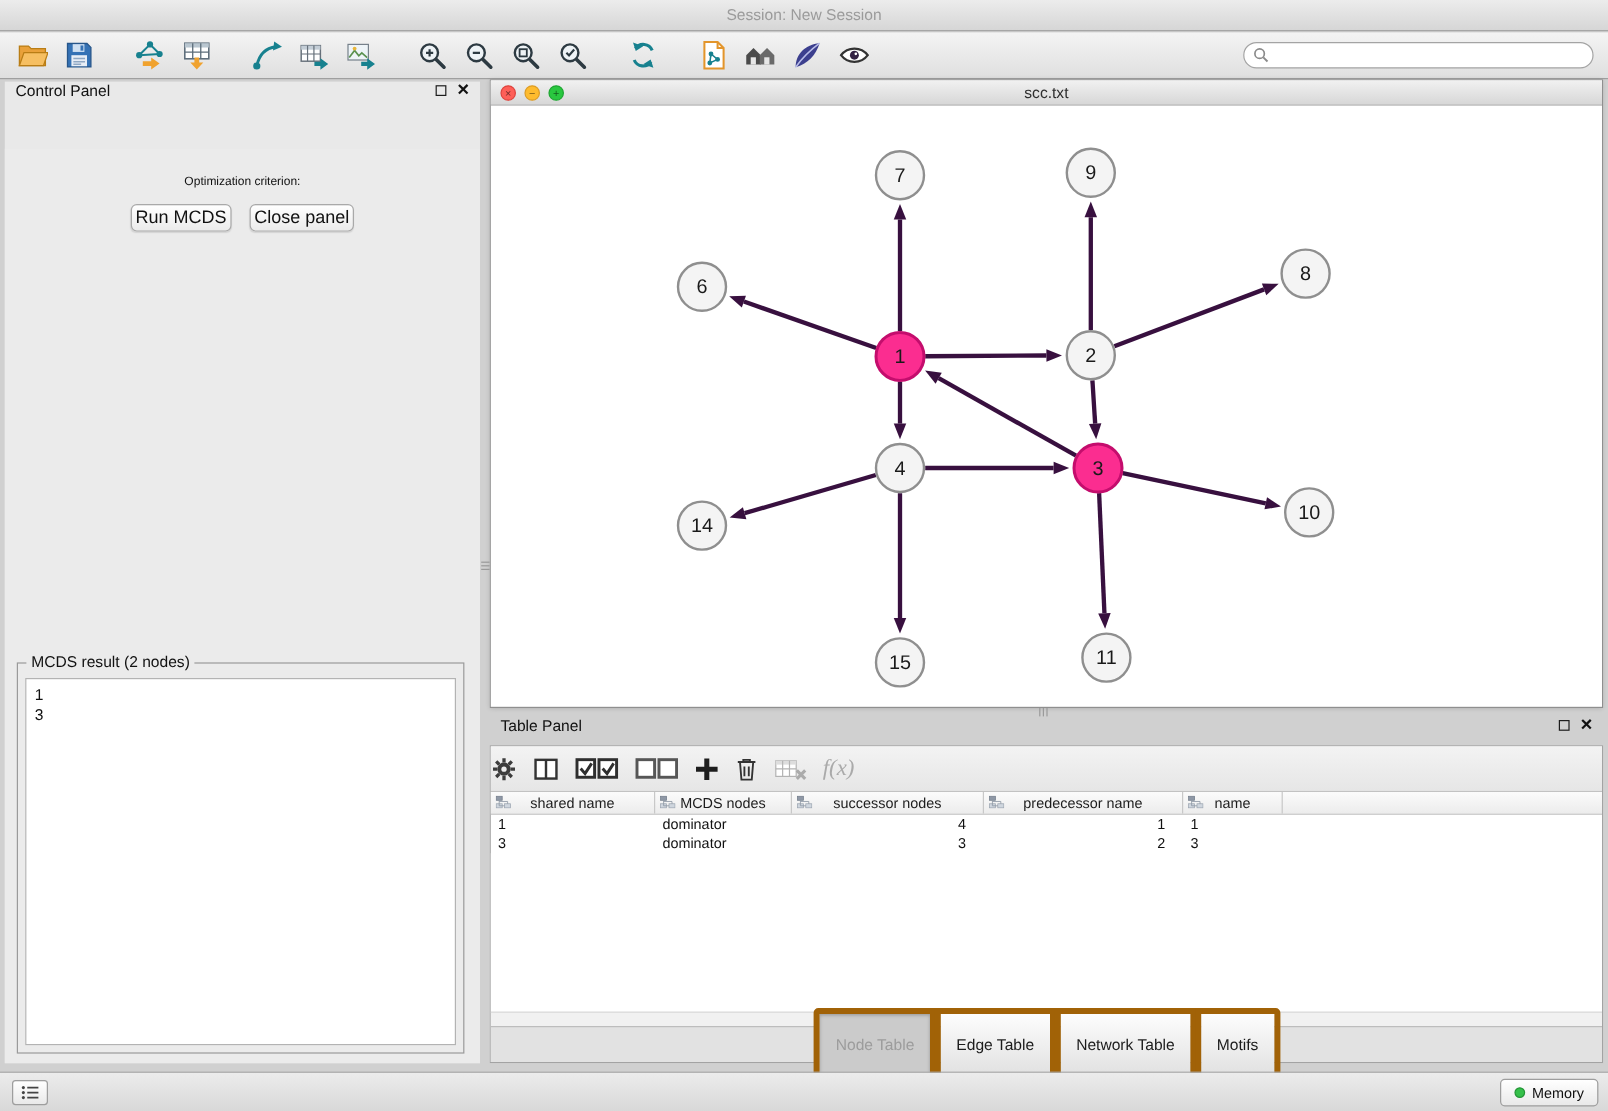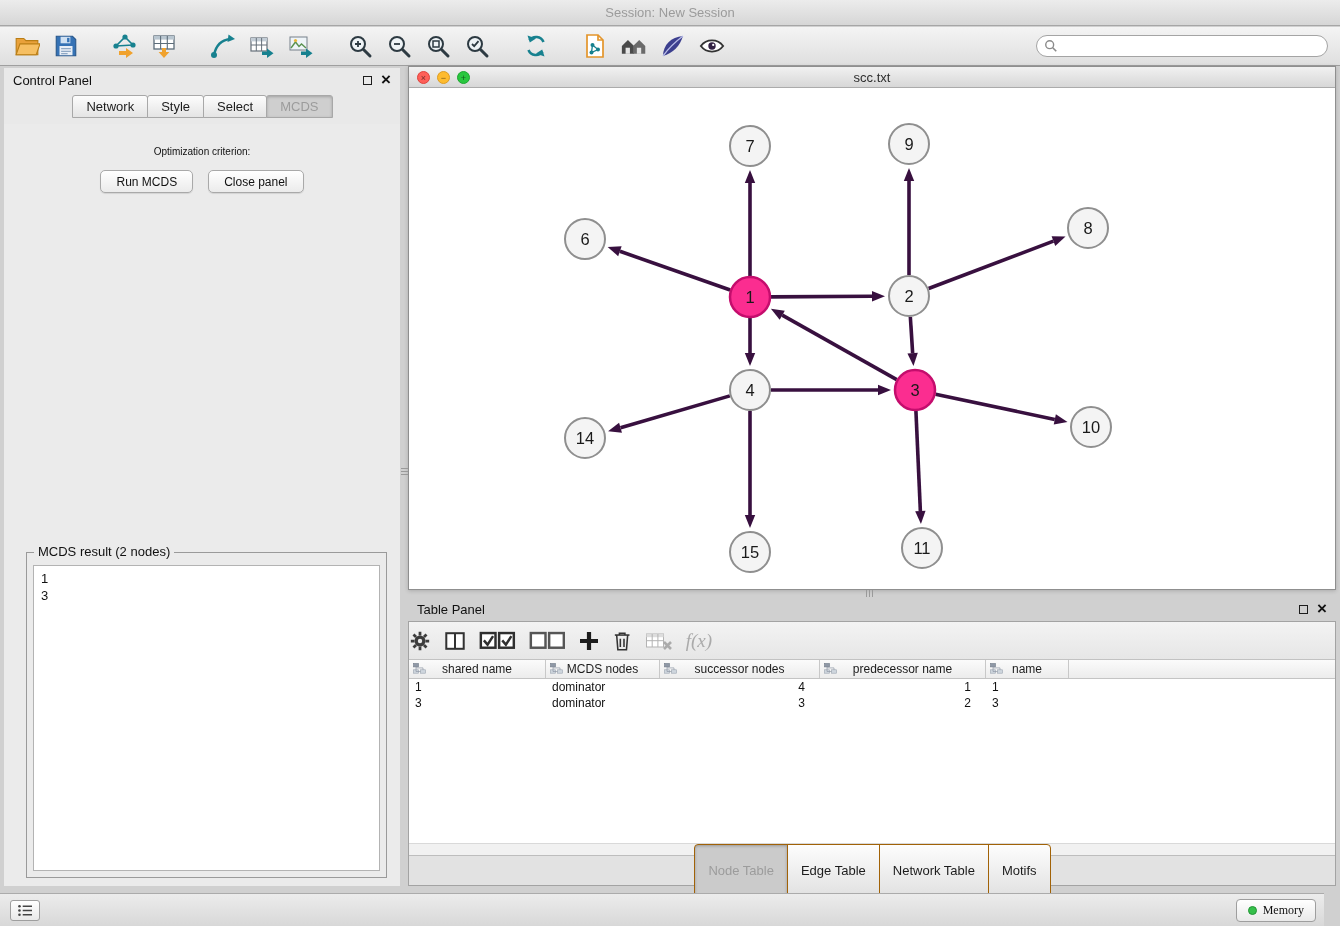--- a/index.html
+++ b/index.html
@@ -20,41 +20,41 @@
   .tool svg { width:26px; height:26px; }
   .tbsep { width:11px; height:1px; }
   .search-wrap { margin-left:auto; position:relative; }
   .search-wrap .sicon { position:absolute; left:8px; top:4px; width:14px; height:14px; }
   .search-input { width:292px; height:22px; border:1px solid #a4a4a4; border-radius:12px;
     background:#fff; padding:0 10px 0 28px; font-size:12px; outline:none;
     font-family:"Liberation Sans", sans-serif; }
 
   
   .control-panel { position:absolute; left:4px; top:68px; width:396px; height:818px; background:#e9e9e9; }
-  .panel-header { height:24px; display:flex; align-items:center; padding:12px 9px; font-size:13px; color:#111; }
+  .panel-header { height:24px; display:flex; align-items:flex-start; padding:0 9px; font-size:13px; color:#111; }
   .win-icons { margin-left:auto; display:flex; align-items:center; gap:9px; }
   .float-ic { width:9px; height:9px; border:1.5px solid #1d1d1d; display:inline-block; }
   .close-ic { font-size:17px; font-weight:bold; color:#111; line-height:14px; }
   .cp-tabs { display:flex; justify-content:center; margin-top:3px; }
   .cp-tab { padding:3px 13px; font-size:13px; border:1px solid #a8a8a8; margin-right:-1px;
     background:linear-gradient(#fdfdfd,#e4e4e4); color:#1c1c1c; border-radius:3px 3px 0 0; }
   .cp-tab.active { background:#cfcfcf; color:#9c9c9c; box-shadow:inset 0 1px 3px rgba(0,0,0,.22); }
   .cp-body { position:absolute; top:56px; left:0; right:0; bottom:0; background:#ebebeb; }
   .opt-label { margin-top:22px; text-align:center; font-size:10px; color:#111; }
   .dropdown { width:312px; height:24px; margin:9px auto 0; background:linear-gradient(#ffffff,#f1f1f1);
     border:1px solid #ababab; border-radius:5px; display:flex; align-items:center;
     padding:0 7px 0 10px; font-size:13px; box-shadow:0 1px 1px rgba(0,0,0,.08); }
   .dd-arrows { margin-left:auto; display:flex; flex-direction:column; align-items:center; line-height:0; }
   .dd-arrows svg { width:9px; height:14px; }
   .btn-row { margin-top:13px; display:flex; justify-content:center; gap:15px; }
-  .mac-btn { height:23px; padding:0 15px; font-size:12px; color:#111;
+  .mac-btn { height:23px; padding:0 3px; font-size:15px; color:#111;
     border:1px solid #a9a9a9; border-radius:5px; background:linear-gradient(#ffffff,#ebebeb);
     box-shadow:0 1px 1px rgba(0,0,0,.10); font-family:"Liberation Sans", sans-serif; }
   .result-box { position:absolute; left:10px; right:13px; top:428px; bottom:8px;
-    border:1px solid #9a9a9a; background:#ebebeb;margin-left:12px; }
+    border:1px solid #9a9a9a; background:#ebebeb; }
   .result-legend { position:absolute; top:-9px; left:7px; background:#ebebeb; padding:0 4px; font-size:13px; color:#111; }
   .result-inner { position:absolute; top:12px; left:6px; right:6px; bottom:6px;
     background:#fff; border:1px solid #b3b3b3; padding:4px 7px; overflow:hidden; }
   .result-inner pre { font-family:"Liberation Sans", sans-serif; font-size:13px; line-height:17px; color:#111; }
 
   
   .network-window { position:absolute; left:408px; top:66px; width:928px; height:524px;
     border:1px solid #8f8f8f; background:#fff; box-shadow:0 1px 4px rgba(0,0,0,.18); }
   .nw-titlebar { height:21px; background:linear-gradient(#f1f1f1,#d7d7d7);
     border-bottom:1px solid #ababab; position:relative; text-align:center;
@@ -82,29 +82,29 @@
     border-right:1px solid #c8c8c8; color:#1c1c1c; }
   .th .tree-ic { position:absolute; left:4px; top:3px; width:13px; height:12px; }
   .th-fill { flex:1; border-right:none; }
   .trow { display:flex; height:16px; font-size:12px; flex:none; }
   .td { padding:0 6px; line-height:16px; color:#111; white-space:nowrap; overflow:hidden; }
   .td.right { text-align:right; padding-right:15px; }
   .t-space { flex:1; background:#fff; }
   .scroll-strip { height:12px; background:#f1f1f1; border-top:1px solid #d9d9d9; flex:none; }
   .tp-tabs { height:30px; background:#e2e2e2; border-top:1px solid #bdbdbd;
     display:flex; align-items:center; justify-content:center; flex:none; }
-  .tp-tab { padding:18px 13px; font-size:13px; border:1px solid #a16207; margin-right:-1px;
+  .tp-tab { padding:18px 13px; font-size:13px; border:5px solid #a16207; margin-right:-1px;
     background:linear-gradient(#fdfdfd,#e1e1e1); color:#1c1c1c;text-align:right; }
   .tp-tab:first-child { border-radius:4px 0 0 4px; }
   .tp-tab:last-child { border-radius:0 4px 4px 0; }
   .tp-tab.active { background:#cbcbcb; color:#9c9c9c; box-shadow:inset 0 1px 3px rgba(0,0,0,.25); }
 
   
-  .statusbar { position:absolute; bottom:0; left:0; right:16px; height:33px;
-    background:linear-gradient(#ececec,#d8d8d8); border-top:1px solid #ababab;font-family:Liberation Serif, serif; }
+  .statusbar { position:absolute; bottom:0; left:0; right:0; height:33px;
+    background:linear-gradient(#ececec,#d8d8d8); border-top:1px solid #ababab; }
   .list-btn { position:absolute; left:10px; top:6px; width:30px; height:21px;
     border:1px solid #9e9e9e; border-radius:3px; background:linear-gradient(#ffffff,#e9e9e9);
     display:flex; align-items:center; justify-content:center; }
   .list-btn svg { width:17px; height:13px; }
   .memory-btn { position:absolute; right:8px; top:5px; height:23px;
     border:1px solid #9e9e9e; border-radius:4px; background:linear-gradient(#ffffff,#e9e9e9);
     display:flex; align-items:center; gap:6px; padding:0 11px; font-size:12px; color:#111; }
   .mem-dot { width:9px; height:9px; border-radius:50%; background:#35c04a; border:1px solid #239536; }
 
   .grip { position:absolute; display:flex; flex-direction:column; gap:2px; }
@@ -259,26 +259,20 @@
 </div>
 
 <div class="control-panel">
   <div class="panel-header">
     <span>Control Panel</span>
     <span class="win-icons">
       <span class="float-ic"></span>
       <span class="close-ic">×</span>
     </span>
   </div>
-  <div class="cp-tabs">
-      <div class="cp-tab">Network</div>
-      <div class="cp-tab">Style</div>
-      <div class="cp-tab">Select</div>
-      <div class="cp-tab active">MCDS</div>
-    </div>
   <div class="cp-body">
     <div class="opt-label">Optimization criterion:</div>
     <div class="btn-row">
       <button class="mac-btn">Run MCDS</button>
       <button class="mac-btn">Close panel</button>
     </div>
     <div class="result-box">
       <span class="result-legend">MCDS result (2 nodes)</span>
       <div class="result-inner">
         <pre>1

